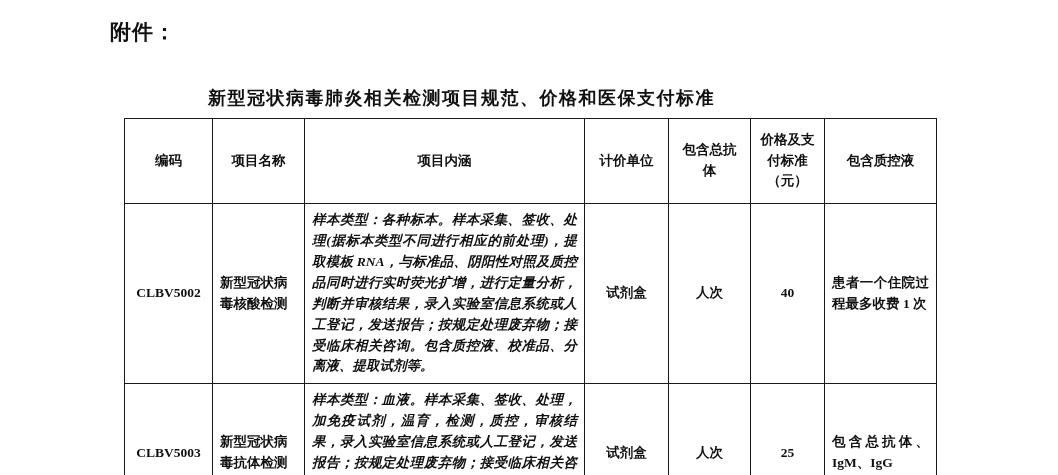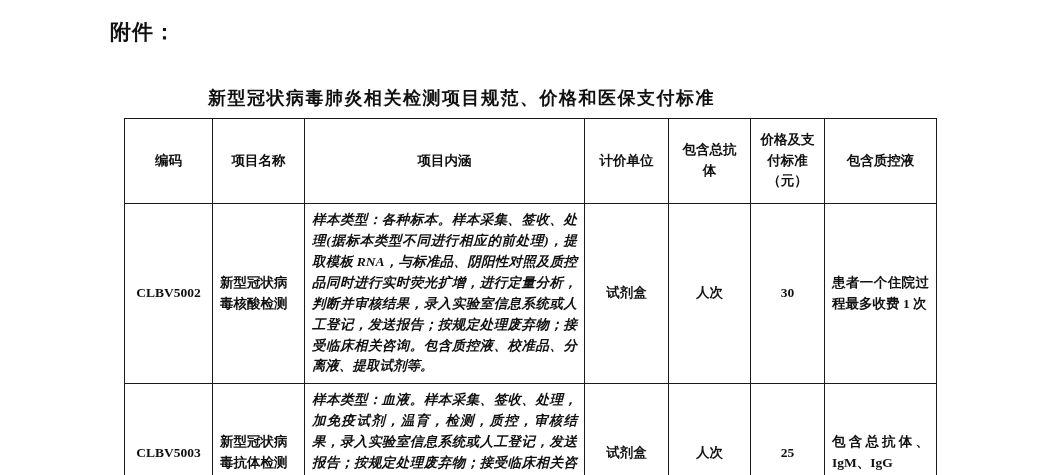--- a/index.html
+++ b/index.html
@@ -122,21 +122,21 @@
           <th>包含质控液</th>
         </tr>
       </thead>
       <tbody>
         <tr class="row-1">
           <td class="c-center cell-code">CLBV5002</td>
           <td class="cell-name">新型冠状病毒核酸检测</td>
           <td class="c-just cell-content">样本类型：各种标本。样本采集、签收、处理(据标本类型不同进行相应的前处理)，提取模板 RNA，与标准品、阴阳性对照及质控品同时进行实时荧光扩增，进行定量分析，判断并审核结果，录入实验室信息系统或人工登记，发送报告；按规定处理废弃物；接受临床相关咨询。包含质控液、校准品、分离液、提取试剂等。</td>
           <td class="c-center">试剂盒</td>
           <td class="c-center">人次</td>
-          <td class="c-center">30</td>
+          <td class="c-center">40</td>
           <td class="cell-note">患者一个住院过程最多收费 1 次</td>
         </tr>
         <tr class="row-2">
           <td class="c-center cell-code">CLBV5003</td>
           <td class="cell-name">新型冠状病毒抗体检测</td>
           <td class="c-just cell-content">样本类型：血液。样本采集、签收、处理，加免疫试剂，温育，检测，质控，审核结果，录入实验室信息系统或人工登记，发送报告；按规定处理废弃物；接受临床相关咨询。包含质控液、校准品、分离液、提取试剂等。</td>
           <td class="c-center">试剂盒</td>
           <td class="c-center">人次</td>
           <td class="c-center">25</td>
           <td class="cell-note">包含总抗体、IgM、IgG</td>

